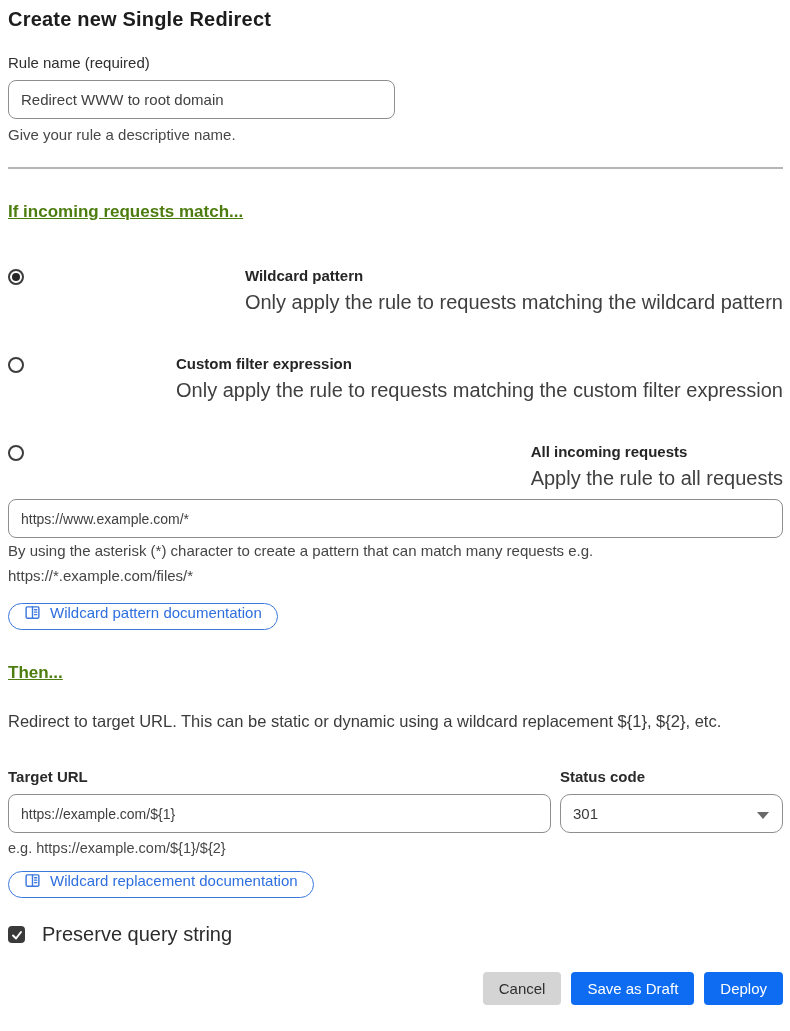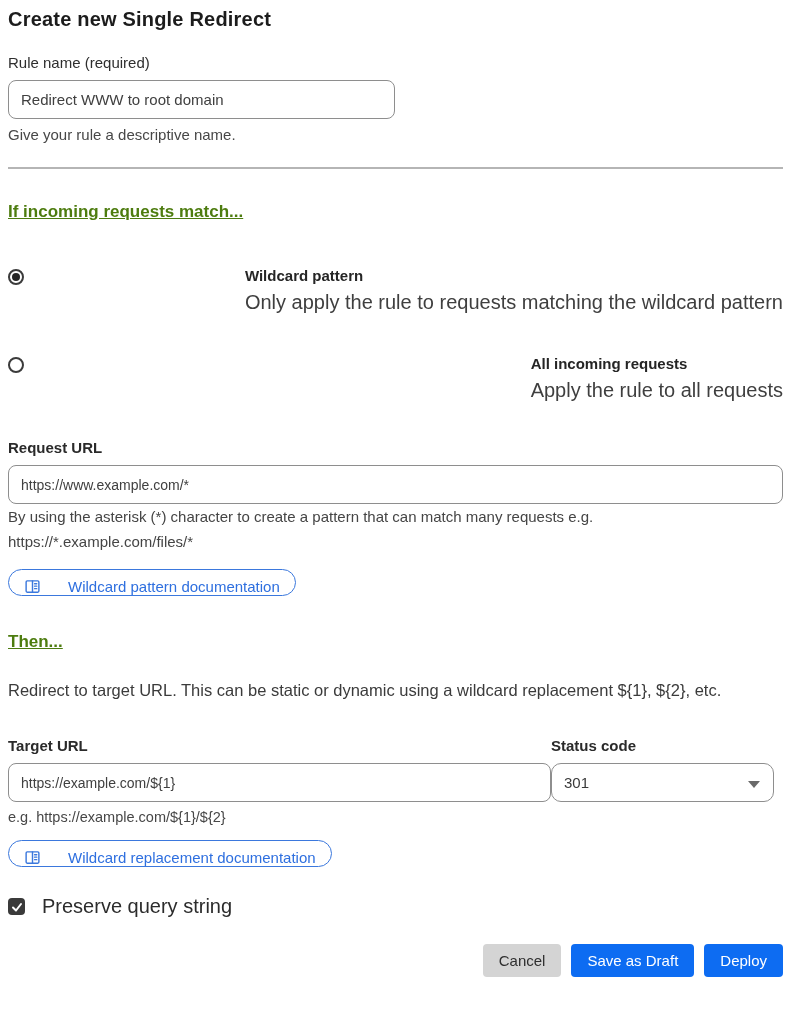--- a/index.html
+++ b/index.html
@@ -83,41 +83,41 @@
   .radio-label { font-size: 15px; font-weight: 700; color: #252525; }
   .radio-desc { margin-top: 7px; font-size: 20px; color: #3f3f3f; }
 
   .bold-label { margin-top: 37px; font-size: 15px; font-weight: 700; color: #2a2a2a; }
 
   .help-multiline { margin-top: 0; font-size: 15px; color: #454545; line-height: 25px; }
 
   .doc-pill {
     margin-top: 15px;
     display: inline-flex;
-    align-items: flex-end;
-    gap: 27px;
+    align-items: flex-start;
+    gap: 9px;
     padding: 0 15px;
     height: 27px;
     background: #fff;
     border: 1.5px solid #3b78dd;
     border-radius: 14px;
     color: #2e6fdf;
     font-family: "Liberation Sans", sans-serif;
     font-size: 15px;
     cursor: pointer;
   }
   .doc-pill svg { display: block; }
 
   .then-paragraph {
     margin-top: 29px;
     font-size: 16.5px;
     color: #3b3b3b;
   }
 
-  .two-col { display: flex; margin-top: 0; }
+  .two-col { display: flex; gap: 9px; margin-top: 0; }
   .col-target { flex: 0 0 543px; }
   .col-status { flex: 0 0 223px; }
 
   .select-box {
     position: relative;
     margin-top: 9px;
     height: 39px;
     border: 1px solid #8e8e8e;
     border-radius: 10px;
     background: #fff;
@@ -187,32 +187,38 @@
   <div class="radio-group">
 
     <div class="radio-option">
       <span class="radio-circle selected"></span>
       <div class="radio-texts">
         <div class="radio-label">Wildcard pattern</div>
         <div class="radio-desc">Only apply the rule to requests matching the wildcard pattern</div>
       </div>
     </div>
 
+    <div class="radio-option">
+      <span class="radio-circle"></span>
+      <div class="radio-texts">
+        <div class="radio-label">Custom filter expression</div>
+        <div class="radio-desc">Only apply the rule to requests matching the custom filter expression</div>
+      </div>
+    </div>
 
     <div class="radio-option">
       <span class="radio-circle"></span>
       <div class="radio-texts">
         <div class="radio-label">All incoming requests</div>
         <div class="radio-desc">Apply the rule to all requests</div>
       </div>
     </div>
 
   </div>
 
-  <div class="bold-label">Request URL</div>
   <input class="text-input" type="text" style="font-size: 14px;" value="https://www.example.com/*">
   <div class="help-multiline">
     <div>By using the asterisk (*) character to create a pattern that can match many requests e.g.</div>
     <div>https://*.example.com/files/*</div>
   </div>
 
   <button class="doc-pill">
     <span>
       <svg width="17" height="17" viewBox="0 0 24 24" fill="none" stroke="#3b78dd" stroke-width="2" stroke-linecap="round" stroke-linejoin="round">
         <rect x="3" y="4" width="18" height="16" rx="1.5"></rect>

